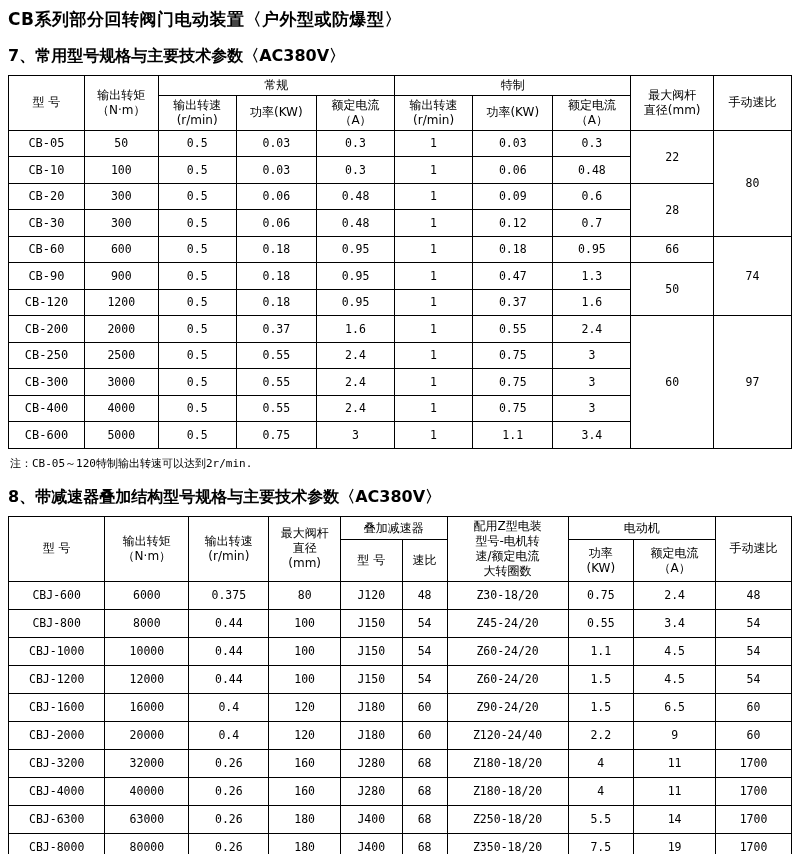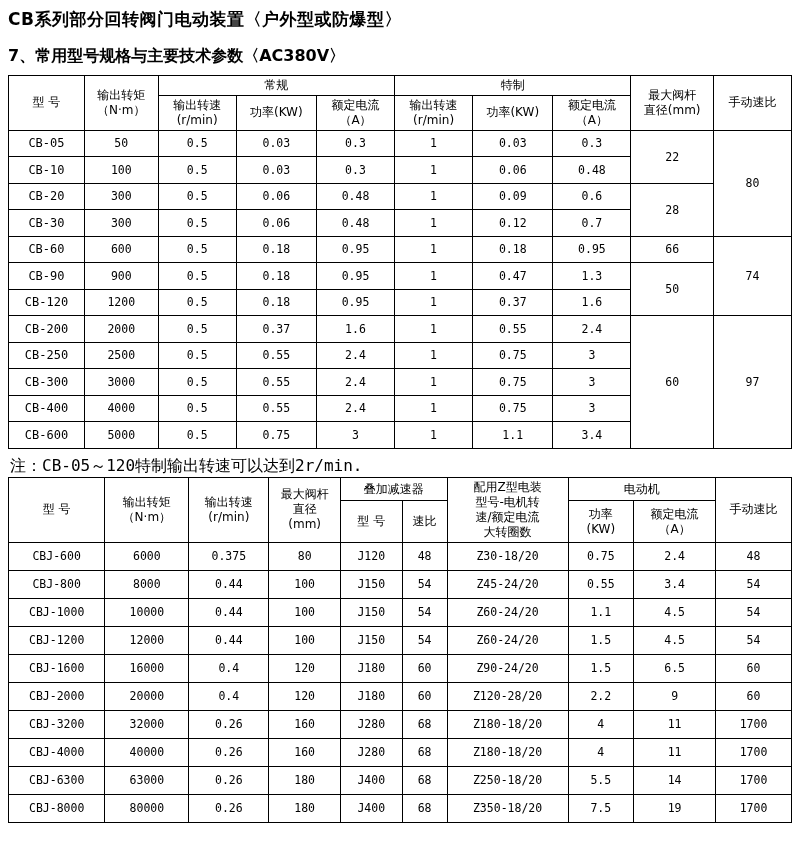--- a/index.html
+++ b/index.html
@@ -56,21 +56,21 @@
   }
   table.grid th {
     font-family: "DejaVu Sans", sans-serif;
     font-size: 12px;
   }
   .cjk {
     font-family: "DejaVu Sans", sans-serif;
   }
   .note {
     font-family: "DejaVu Sans Mono", monospace;
-    font-size: 16px;
+    font-size: 11px;
     padding: 7px 0 0 10px;
   }
   .t1 td.model, .t1 th.model {
     font-size: 12px;
   }
   table.t1 td { height: 21.5px; }
   table.t2 td { height: 23px; }
   .lbl-big { font-size: 13px; }
   .sec2 { padding-top: 16px; }
 </style>
@@ -262,20 +262,21 @@
             <td>1</td>
             <td>1.1</td>
             <td>3.4</td>
           </tr>
         </tbody>
     </table>
   </div>
 
   <div class="note">注：CB-05～120特制输出转速可以达到2r/min.</div>
 
+  <div class="section-heading cjk sec2">8、带减速器叠加结构型号规格与主要技术参数〈AC380V〉</div>
 
   <div class="tbl-wrap">
     <table class="grid t2">
       <colgroup>
         <col style="width:94px">
         <col style="width:82px">
         <col style="width:78px">
         <col style="width:70px">
         <col style="width:60px">
         <col style="width:44px">
@@ -384,21 +385,21 @@
             <td>6.5</td>
             <td>60</td>
           </tr>
           <tr>
             <td>CBJ-2000</td>
             <td>20000</td>
             <td>0.4</td>
             <td>120</td>
             <td>J180</td>
             <td>60</td>
-            <td>Z120-28/20</td>
+            <td>Z120-24/40</td>
             <td>2.2</td>
             <td>9</td>
             <td>60</td>
           </tr>
           <tr>
             <td>CBJ-3200</td>
             <td>32000</td>
             <td>0.26</td>
             <td>160</td>
             <td>J280</td>

